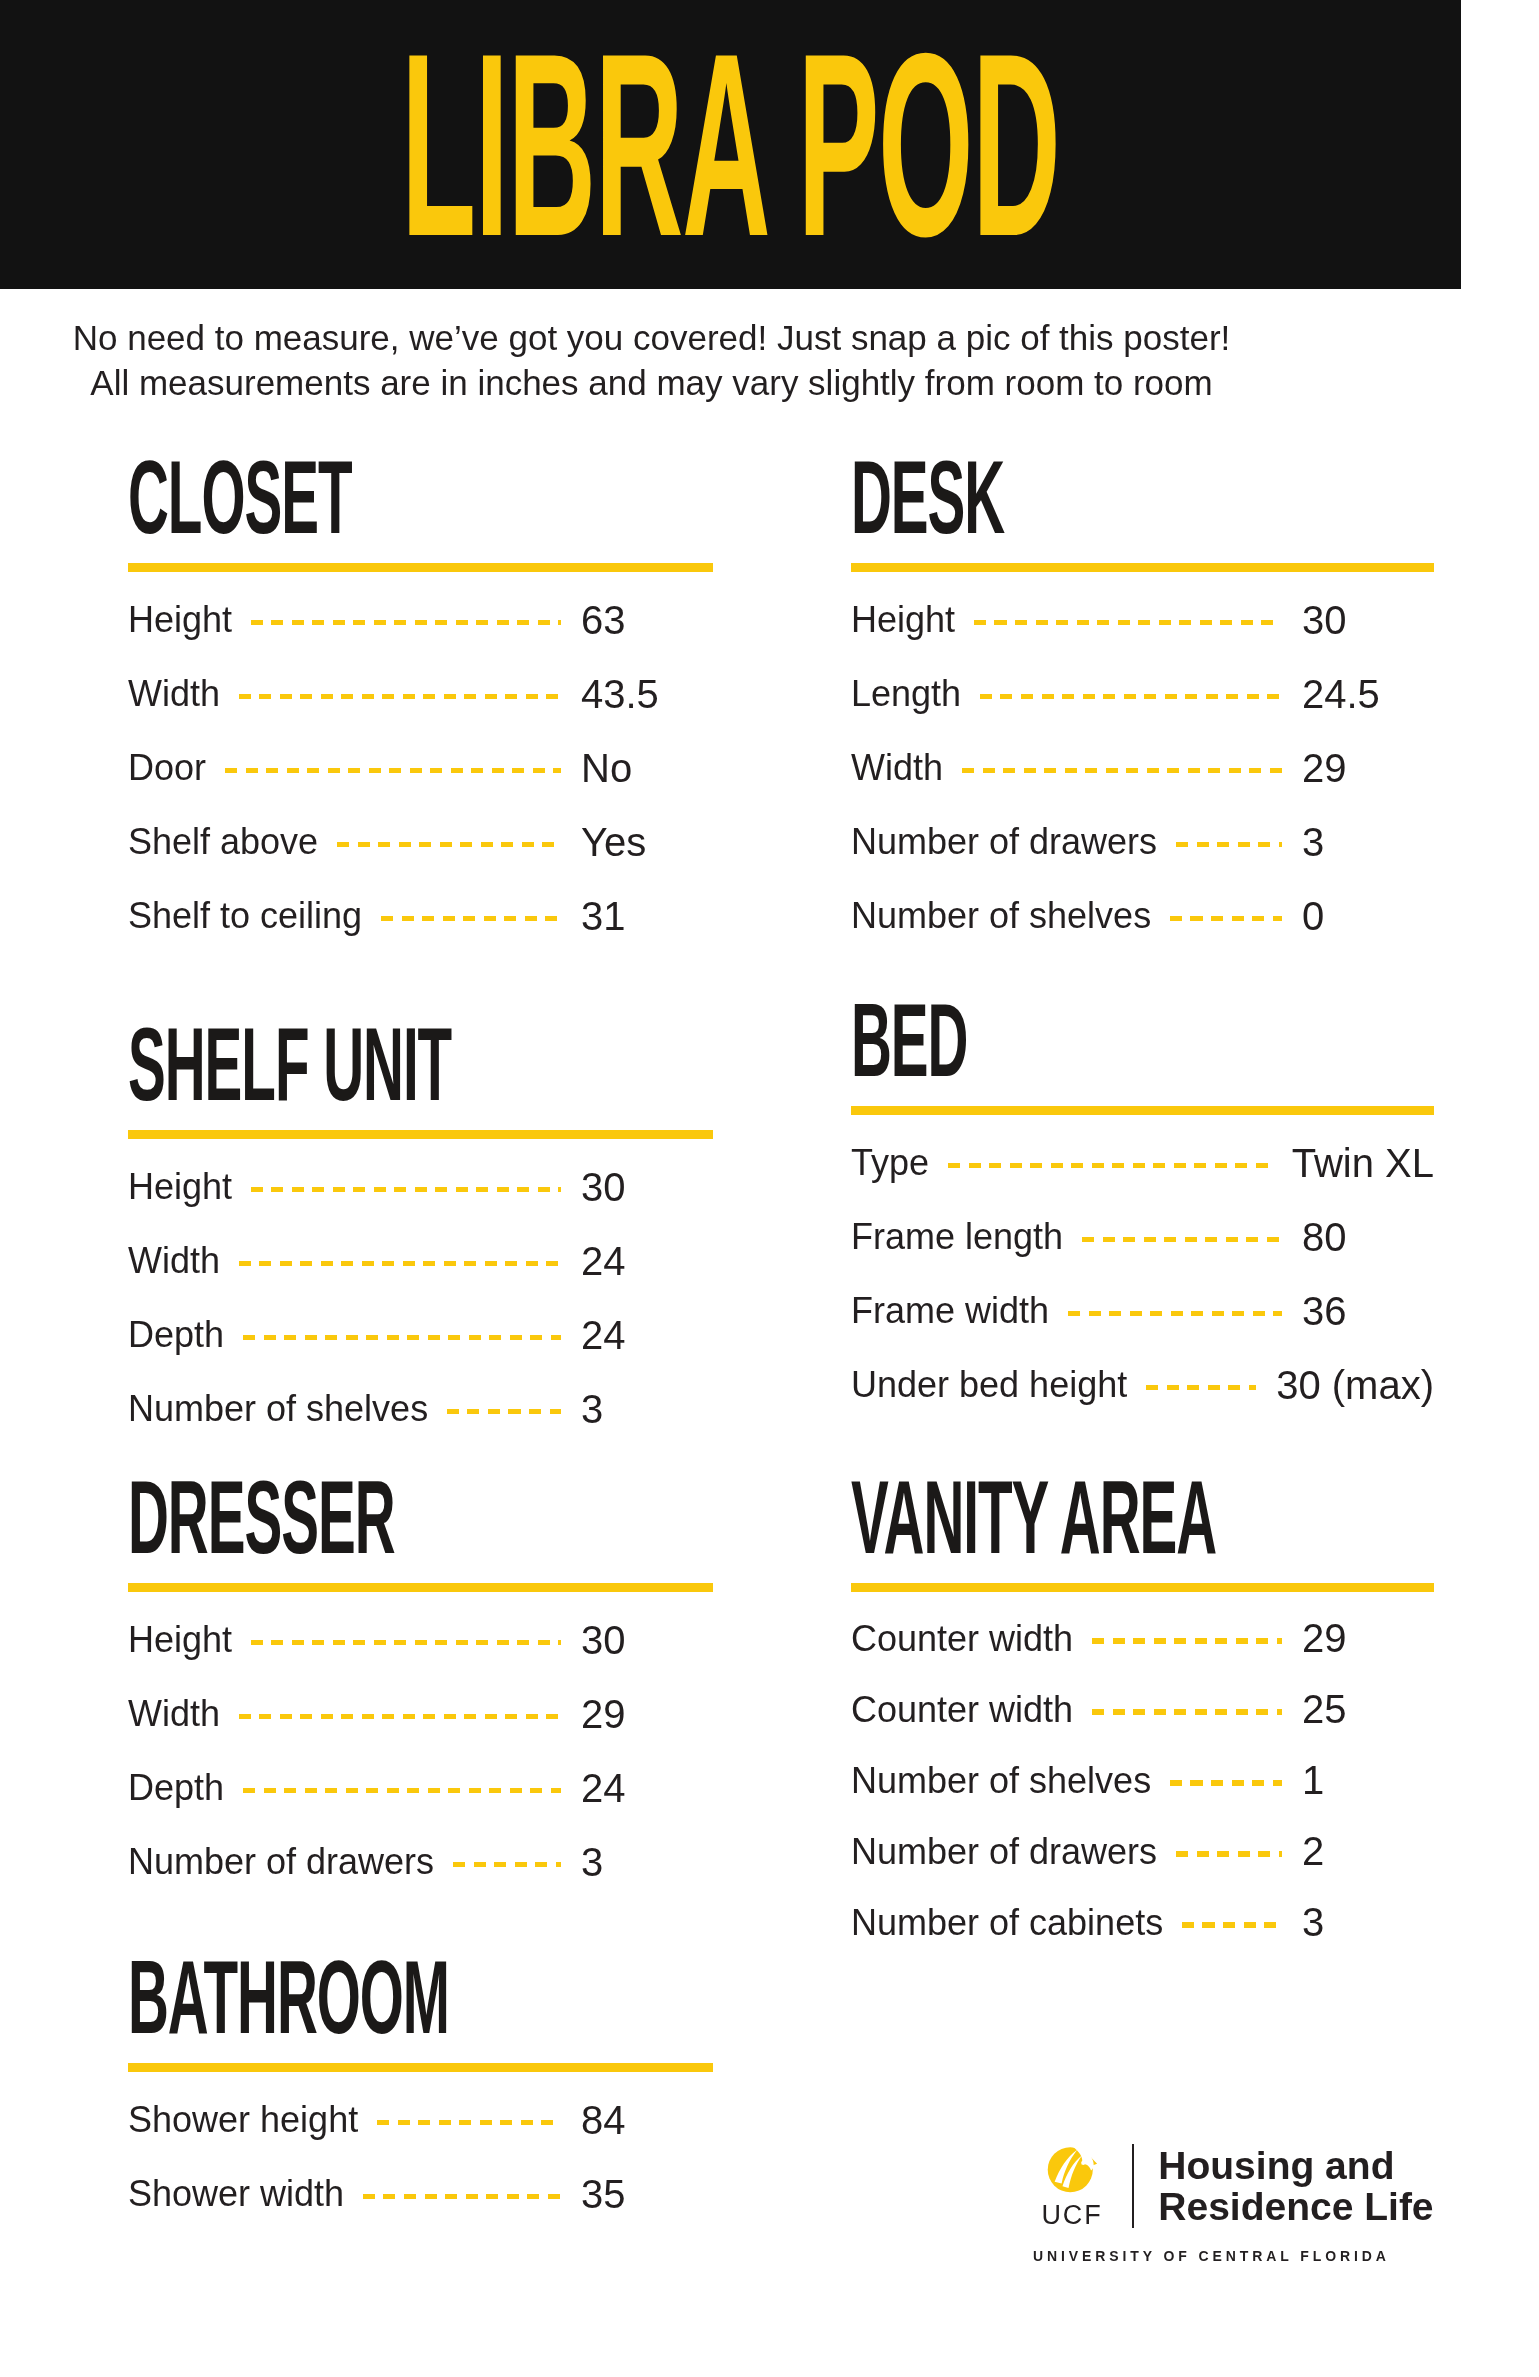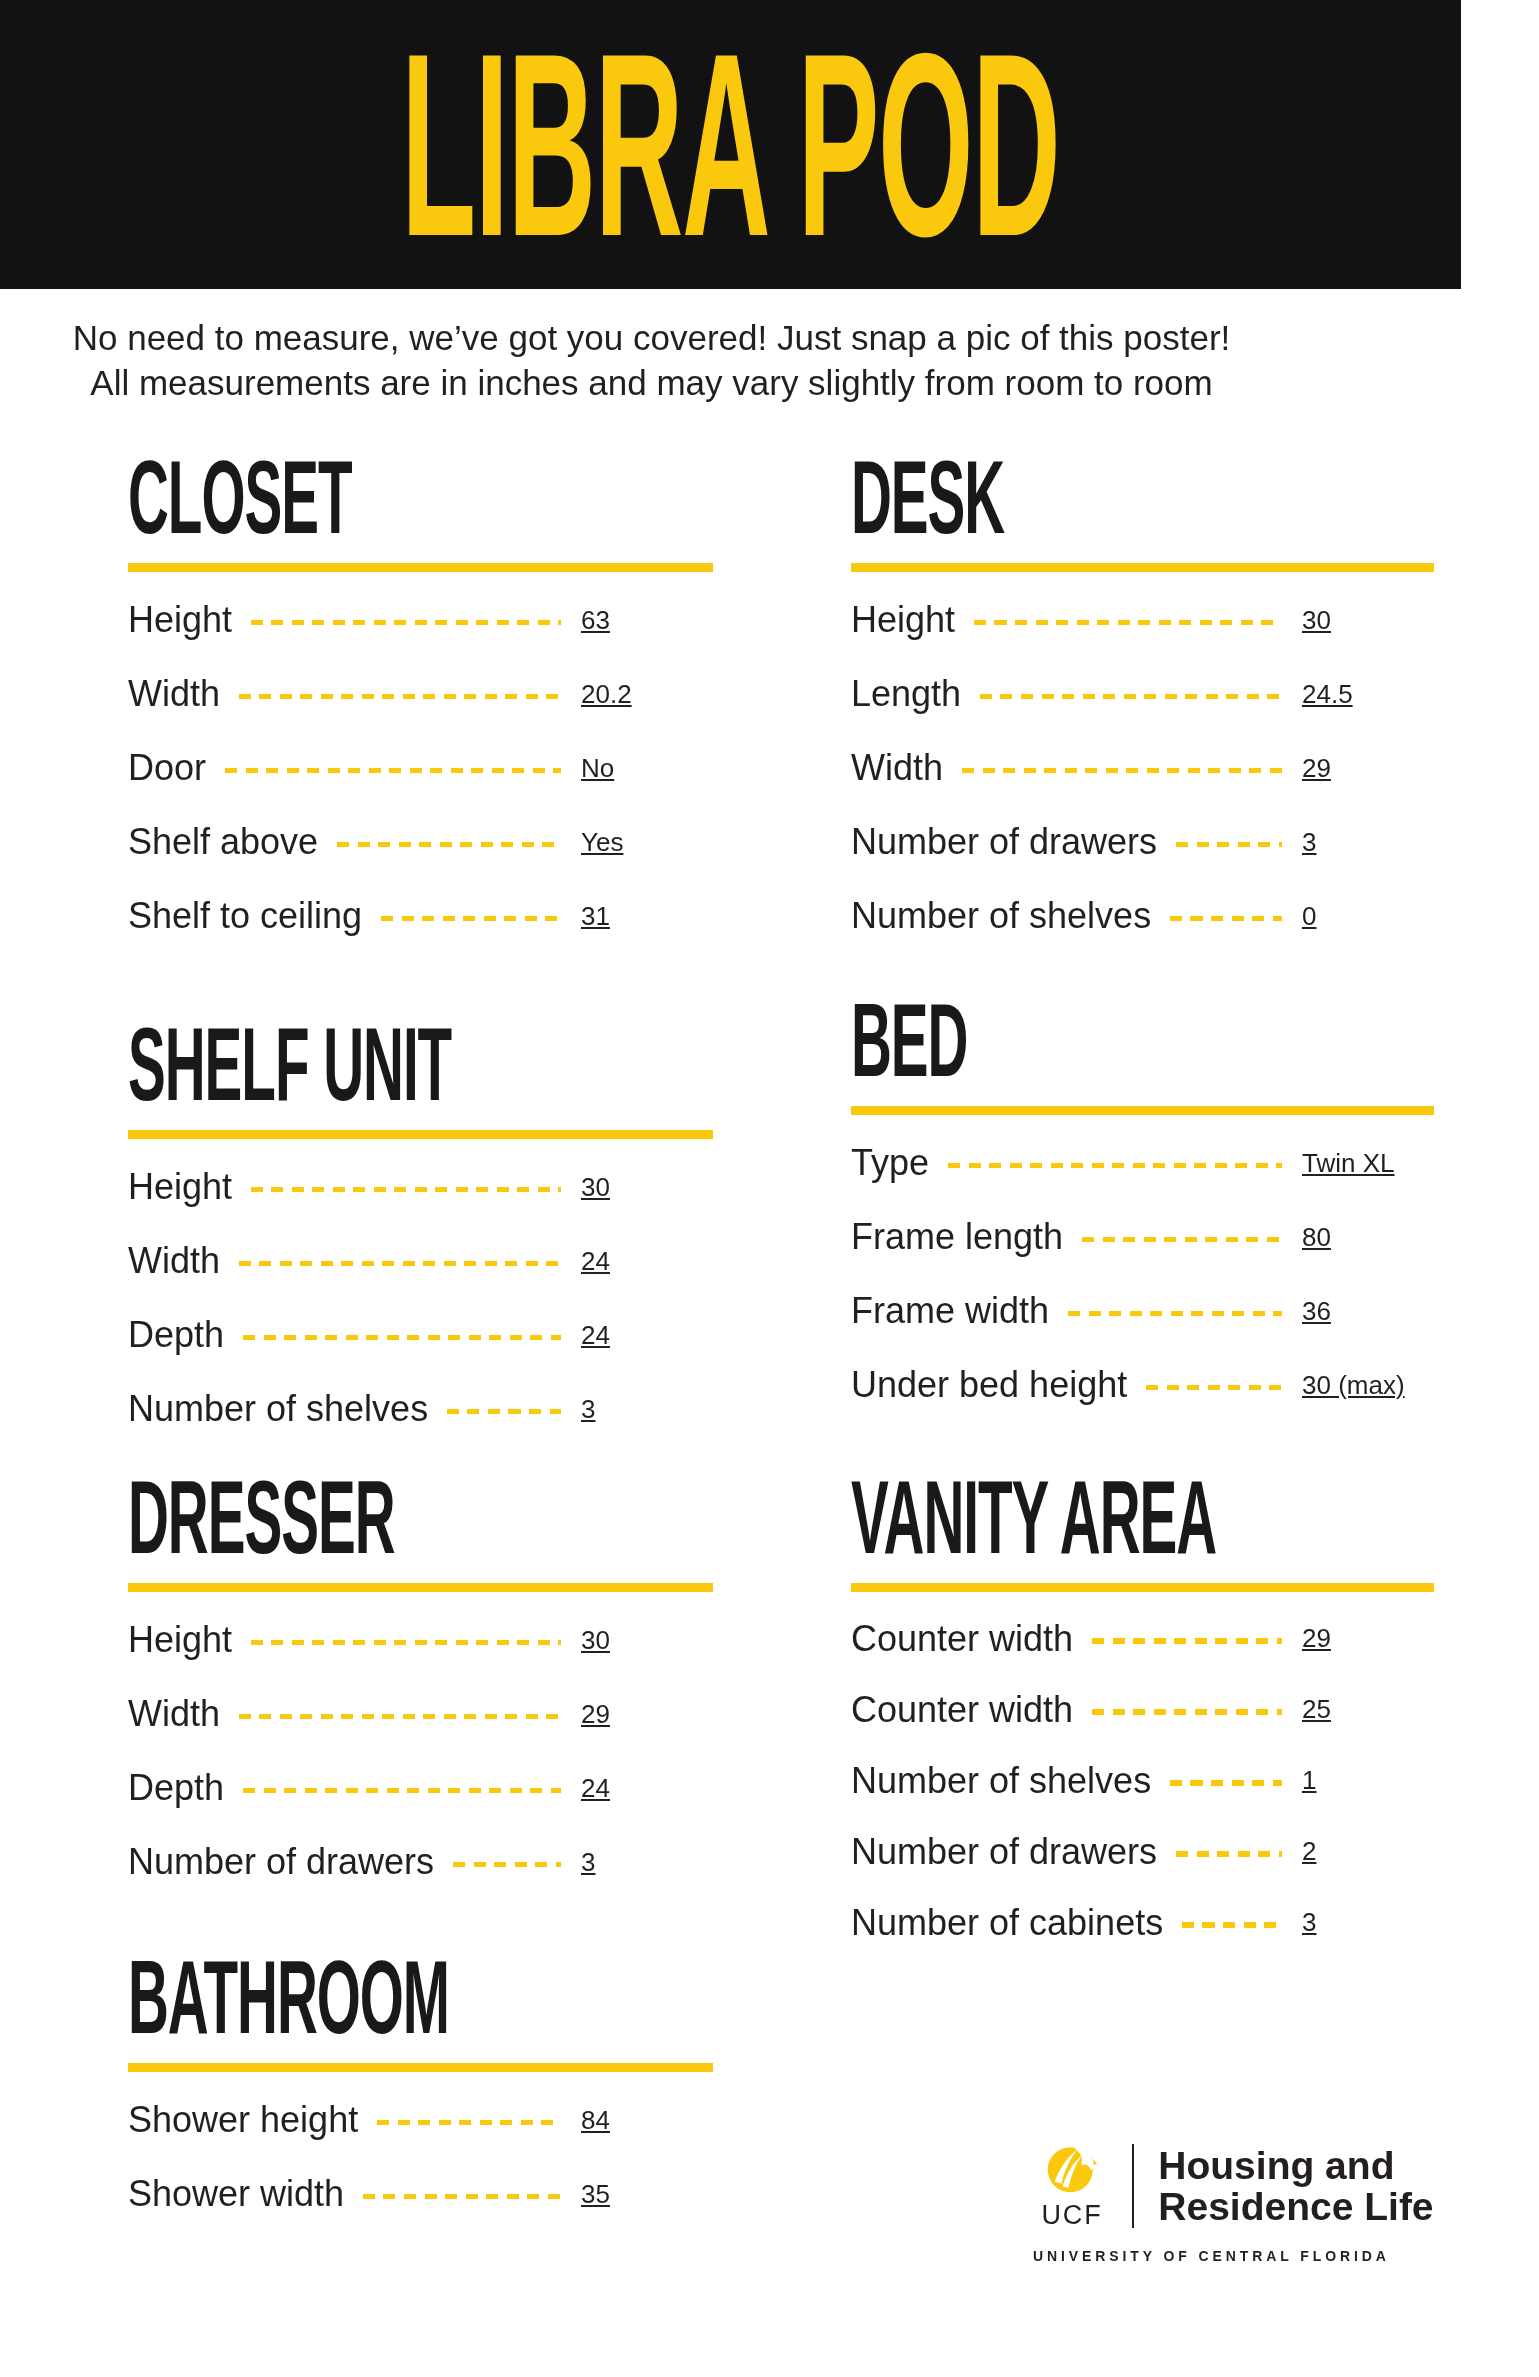--- a/index.html
+++ b/index.html
@@ -75,23 +75,22 @@
     white-space:nowrap;
   }
   .leader{
     flex:1 1 auto;
     height:5.6px;
     margin:3.7px 20.5px 0 18.6px;
     background:repeating-linear-gradient(90deg, var(--gold) 0 12px, transparent 12px 20.5px);
   }
   .val{
     flex:0 0 132px;
-    font-size:26px; color:var(--ink);
-    white-space:nowrap;
-    text-decoration:underline;
+    font-size:40px; color:var(--ink);
+    white-space:nowrap;
   }
 
   
   .pos-closet  { left:128px; top:446px;  }
   .pos-desk    { left:851px; top:446px;  }
   .pos-shelf   { left:128px; top:989px;margin-top:24px; }
   .pos-bed     { left:851px; top:989px; }
   .pos-dresser { left:128px; top:1466px; }
   .pos-vanity  { left:851px; top:1466px; }
   .pos-bath    { left:128px; top:1946px; }
@@ -149,21 +148,21 @@
   <div class="rule"></div>
   <div class="rows">
     <div class="row">
       <span class="lbl">Height</span>
       <span class="leader"></span>
       <span class="val">63</span>
     </div>
     <div class="row">
       <span class="lbl">Width</span>
       <span class="leader"></span>
-      <span class="val">20.2</span>
+      <span class="val">43.5</span>
     </div>
     <div class="row">
       <span class="lbl">Door</span>
       <span class="leader"></span>
       <span class="val">No</span>
     </div>
     <div class="row">
       <span class="lbl">Shelf above</span>
       <span class="leader"></span>
       <span class="val">Yes</span>

